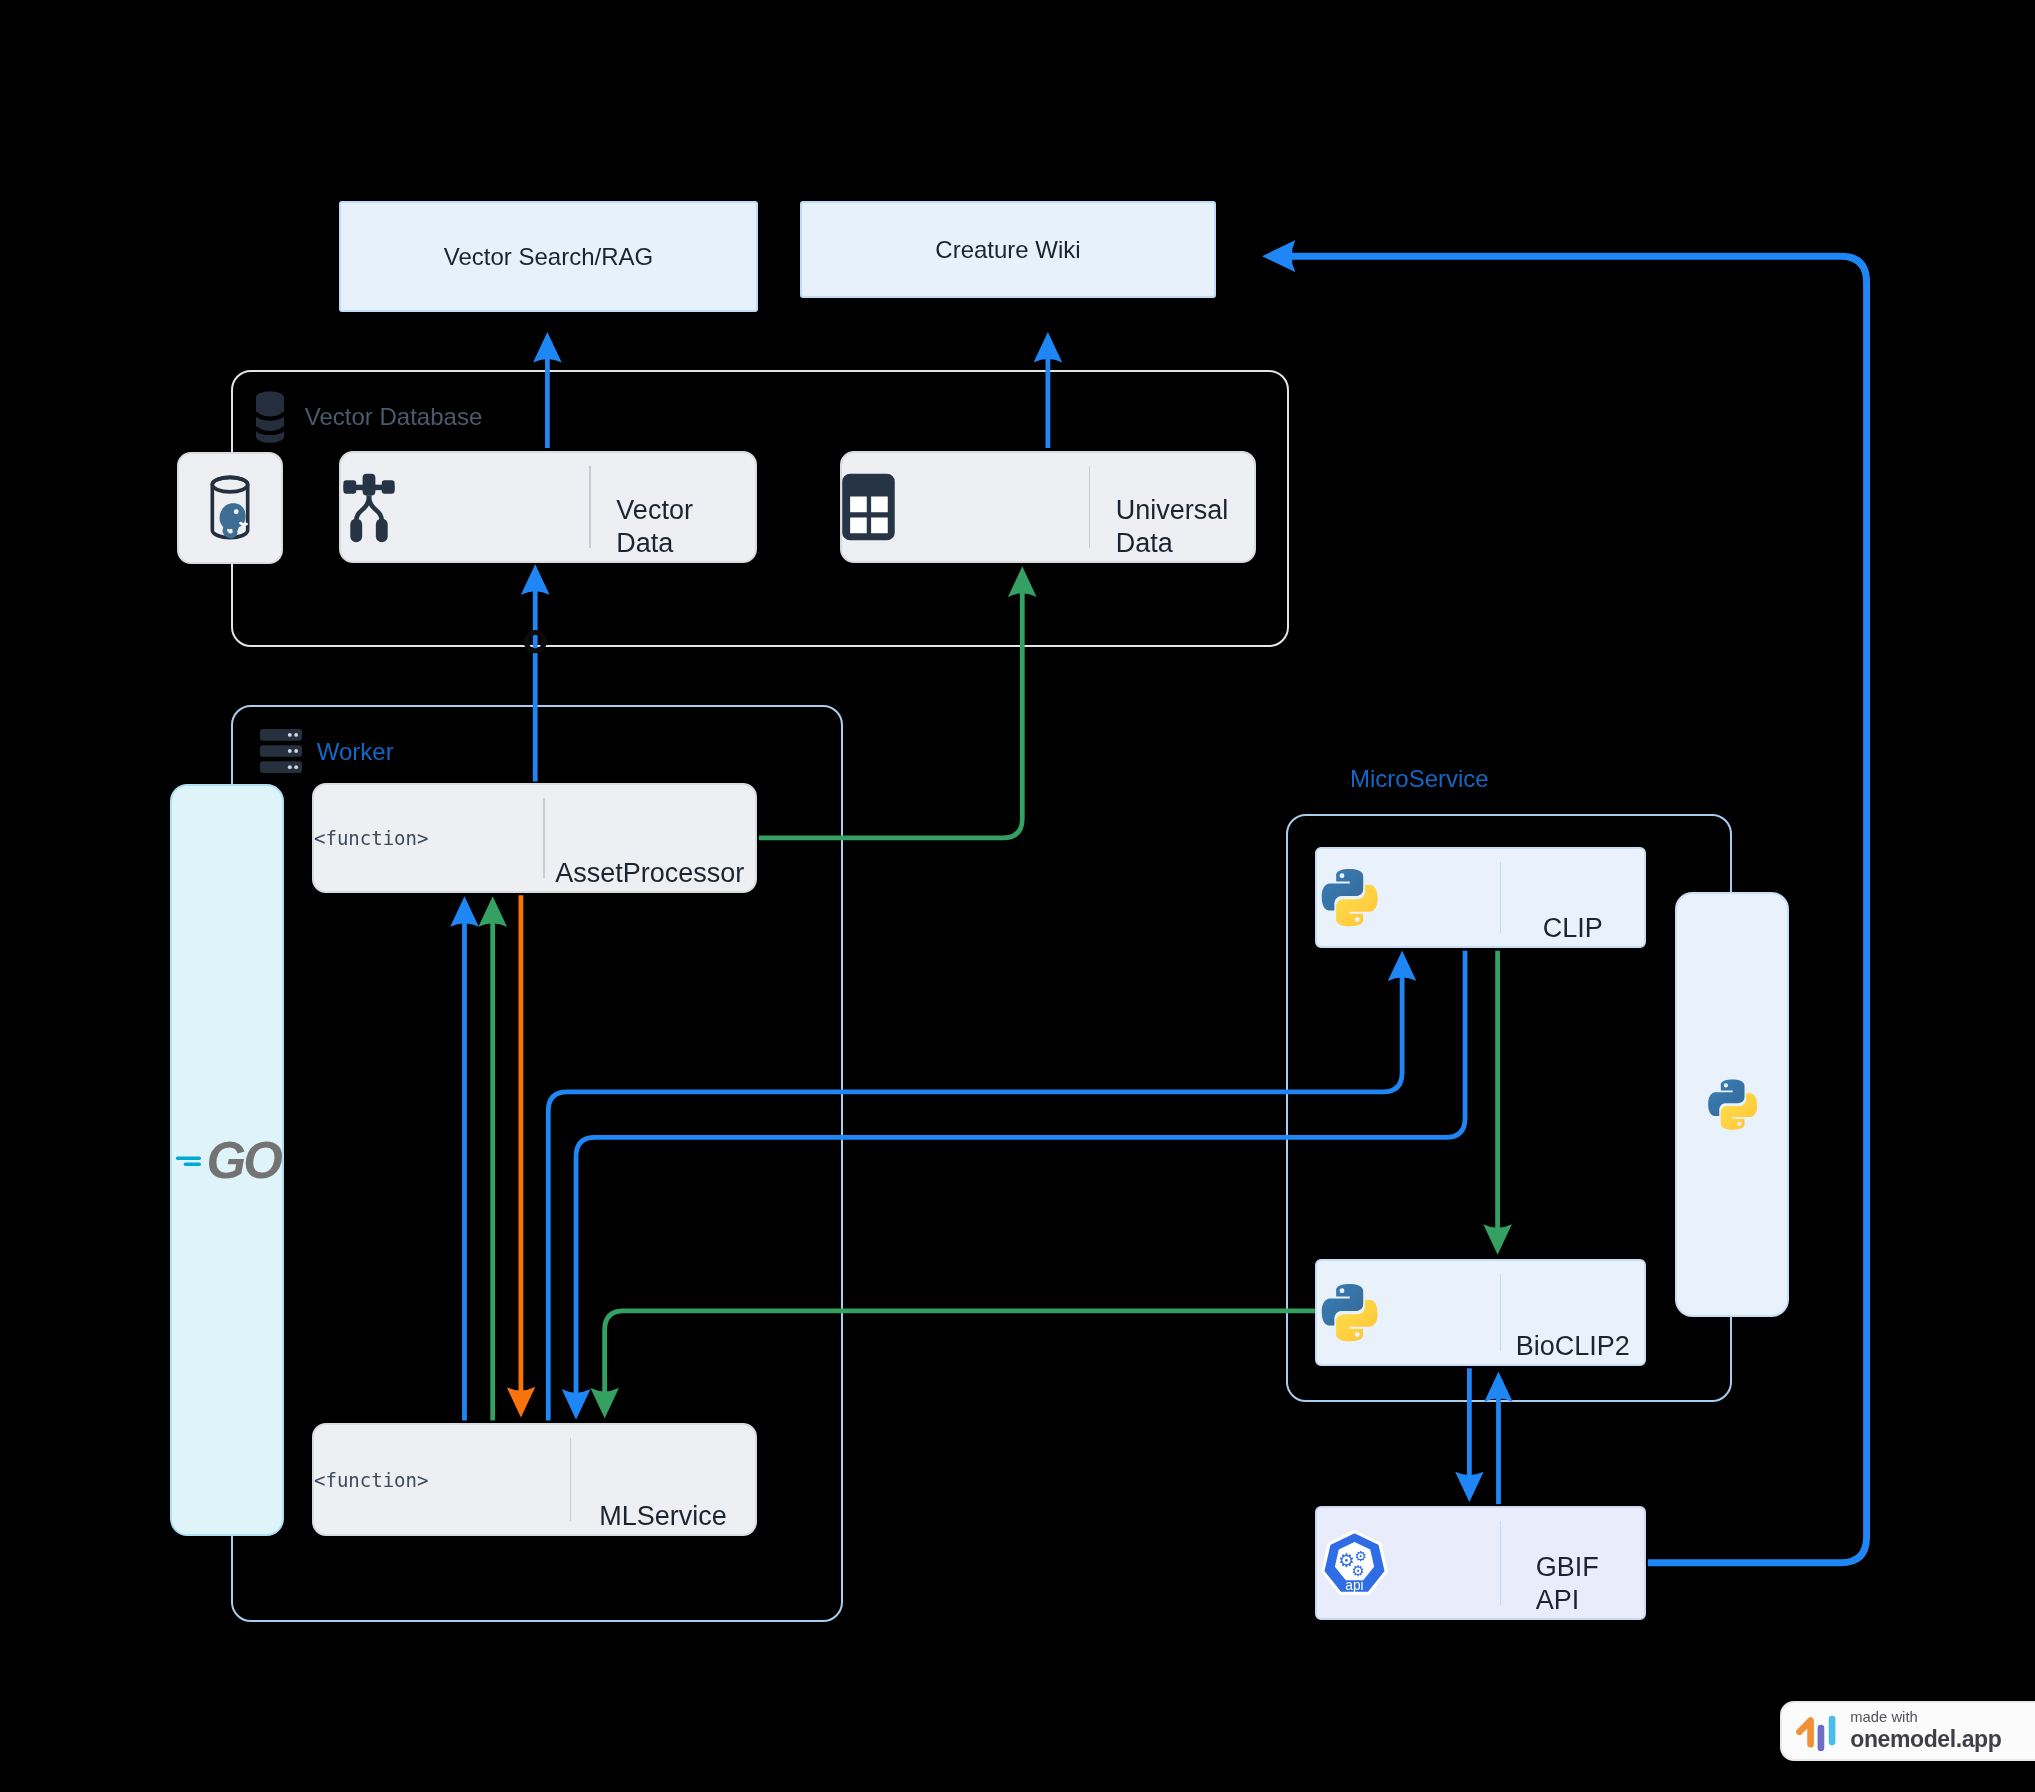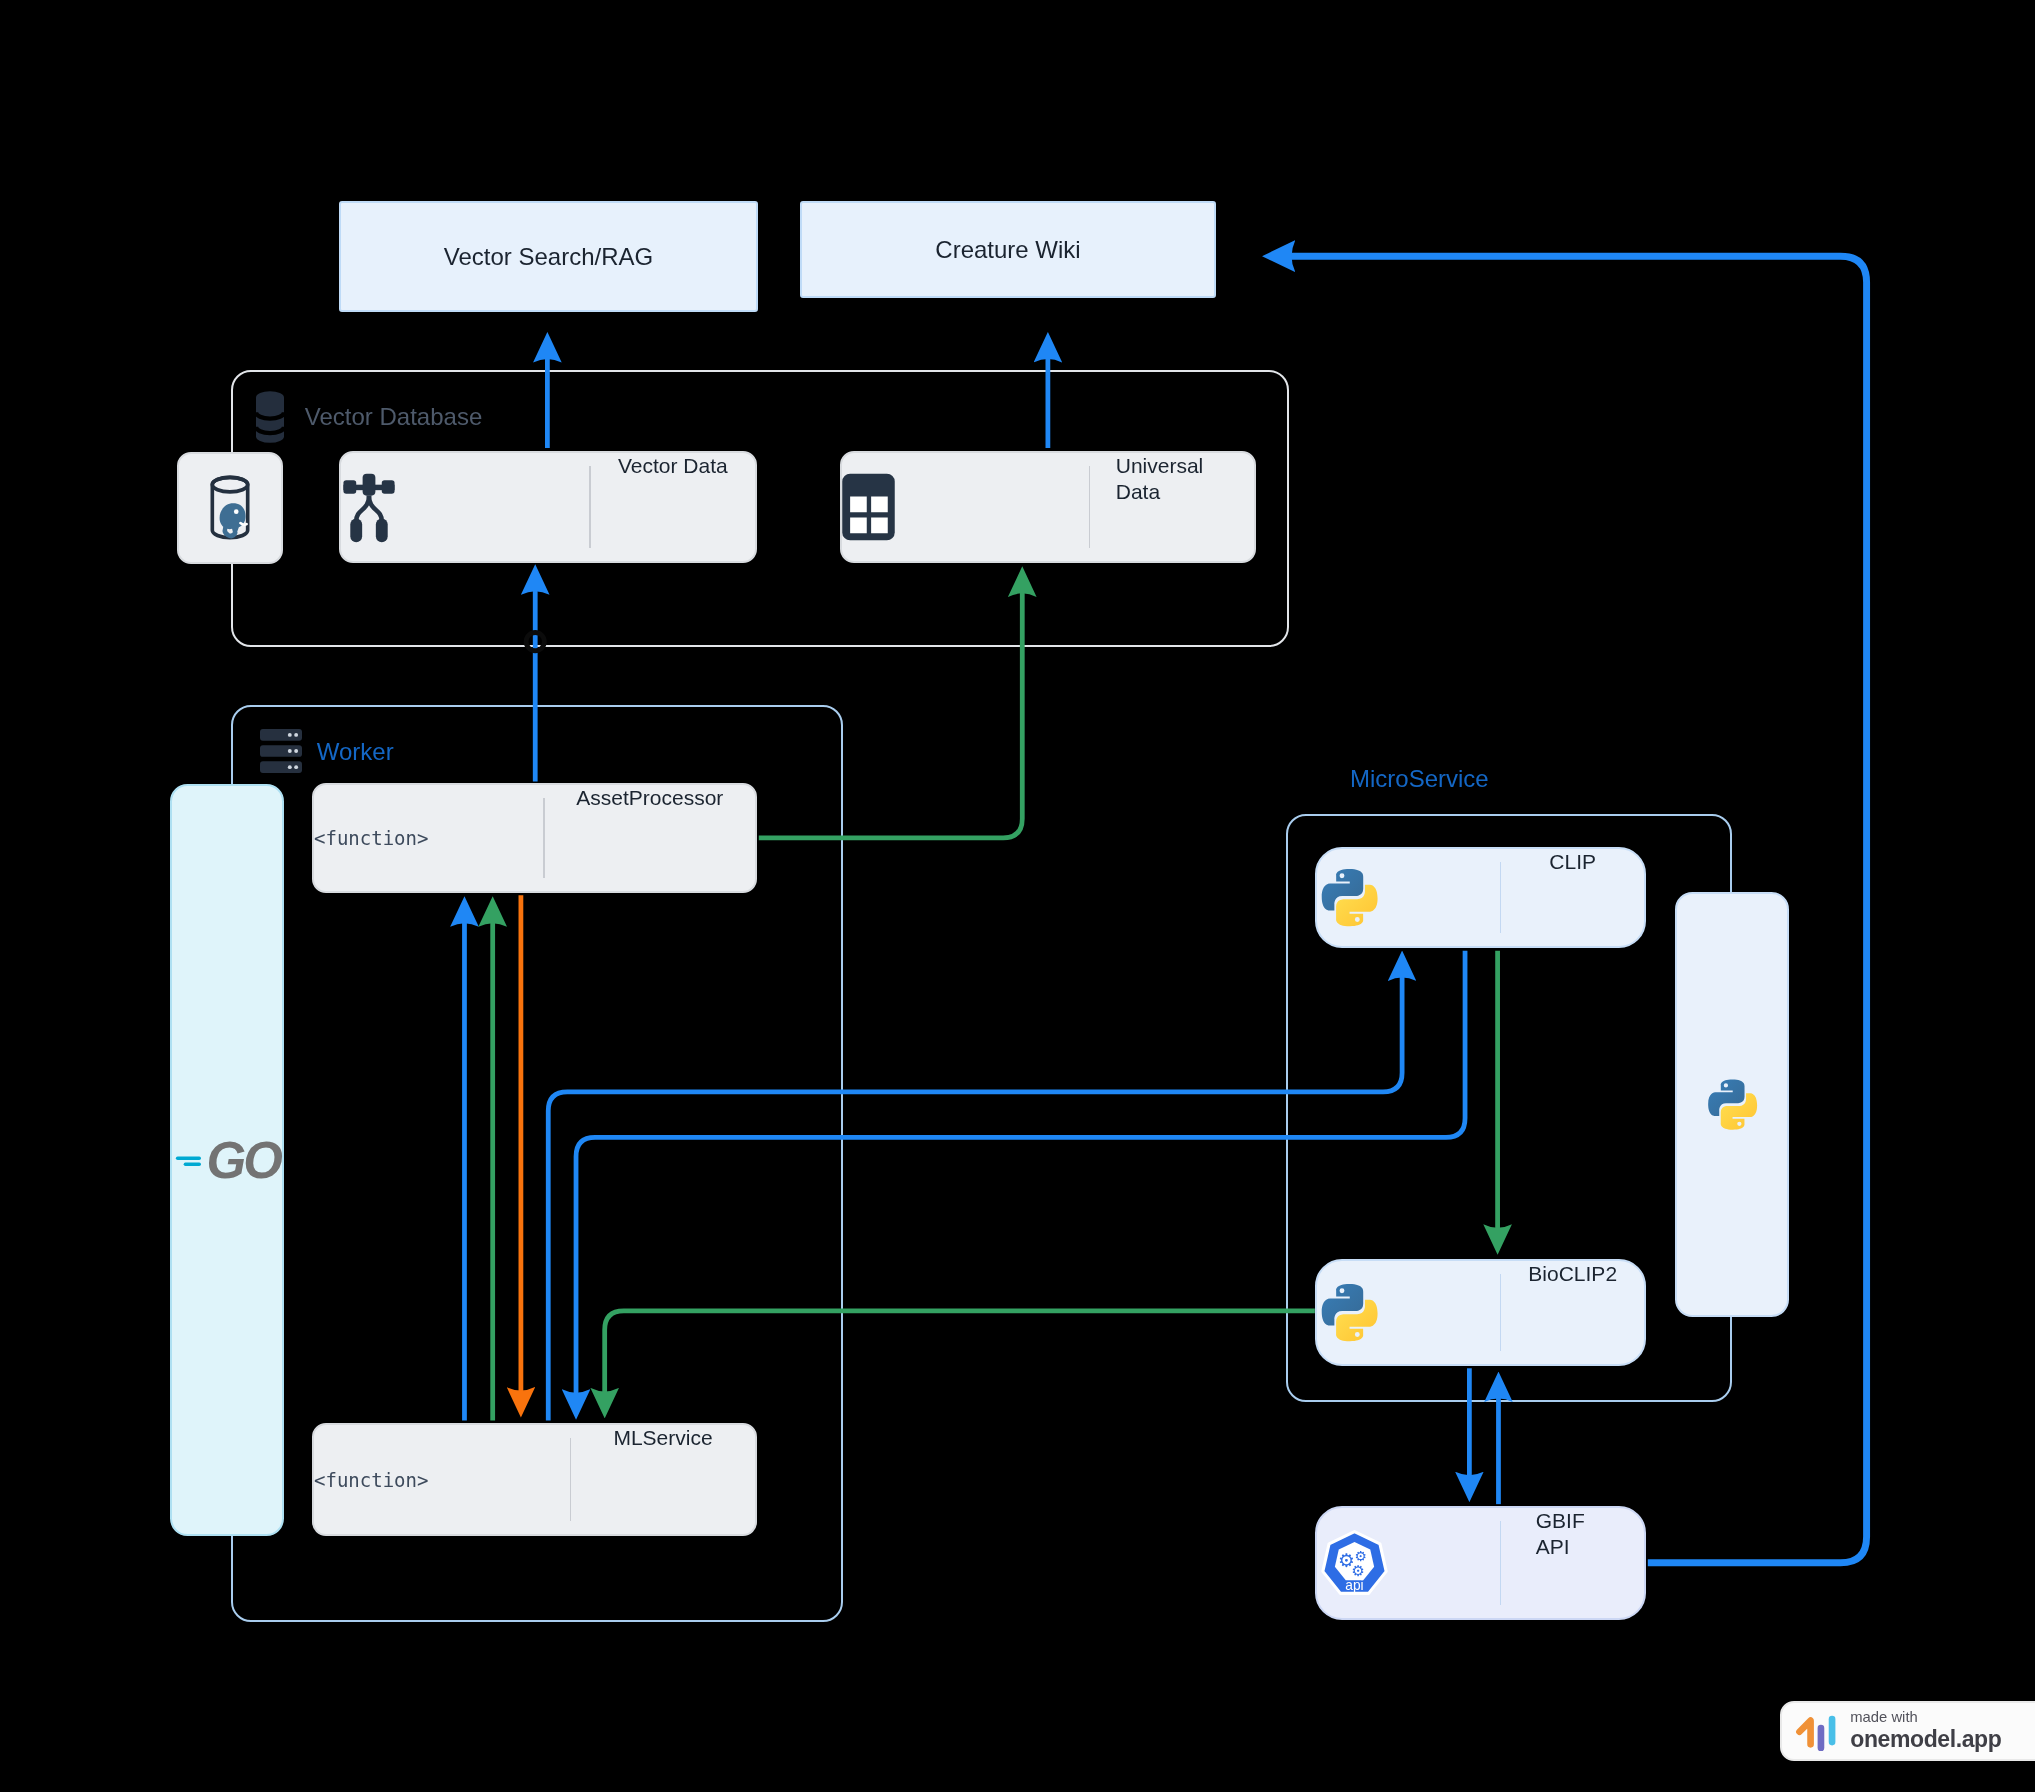--- a/index.html
+++ b/index.html
@@ -14,29 +14,29 @@
   .container.blue{border:2.2px solid var(--container-blue-border,#a9cdee);}
   
   .label{display:flex;align-items:center;gap:14.8px;font-size:24px;font-weight:500;}
   .label.gray{color:var(--label-gray,#4e5a6b);}
   .label.blue{color:var(--label-blue,#1467c5);text-align:center;}
   
   .node{display:flex;align-items:center;box-sizing:border-box;}
   .node.blue{background:var(--box-blue-fill,#e7f1fc);border:2.2px solid var(--box-blue-border,#bfdbf7);
              border-radius:3px;justify-content:center;font-size:24px;color:var(--text-dark,#1b2430);}
   .node.gray{background:var(--box-gray-fill,#edeff2);border:2.2px solid var(--box-gray-border,#d8dbdf);border-radius:14px;}
-  .node.lblue{background:var(--box-lightblue-fill,#e9f1fb);border:2.2px solid var(--box-lightblue-border,#c7ddf6);border-radius:27px;}
+  .node.lblue{background:var(--box-lightblue-fill,#e9f1fb);border:2.2px solid var(--box-lightblue-border,#c7ddf6);border-radius:6px;}
   .node.cyan{background:var(--box-cyan-fill,#dff4fa);border:2.6px solid var(--box-cyan-border,#aee0f2);
              border-radius:17.4px;justify-content:center;}
   .box-left{display:flex;align-items:center;justify-content:flex-start;height:100%;}
   .box-divider{width:1.3px;align-self:stretch;margin:13px 0;}
   .gray .box-divider{background:#c9ccd2;}
   .lblue .box-divider{background:#c3d8f2;}
-  .box-right{flex:1;display:flex;align-items:flex-start;justify-content:center;height:100%;
-             font-size:21px;color:var(--text-dark,#1b2430);line-height:1.25;}
+  .box-right{flex:1;display:flex;align-items:flex-end;justify-content:center;height:100%;
+             font-size:27px;color:var(--text-dark,#1b2430);line-height:1.25;}
   .box-right span{display:inline-block;}
   .mono{font-family:"DejaVu Sans Mono",monospace;font-size:19px;color:#3d4a5c;}
   .wrap span{max-width:113px;text-align:left;}
   
   .go-logo{display:flex;align-items:center;gap:4.3px;}
   .go-logo span{font-size:51px;font-weight:bold;font-style:italic;letter-spacing:-3px;
                 color:#737373;line-height:1;}
   
   .badge{display:flex;align-items:center;gap:11.3px;background:#fbfbfb;border:2.6px solid #e9e9e9;
          border-radius:14px;padding:0 14.8px 0 12px;box-sizing:border-box;}

